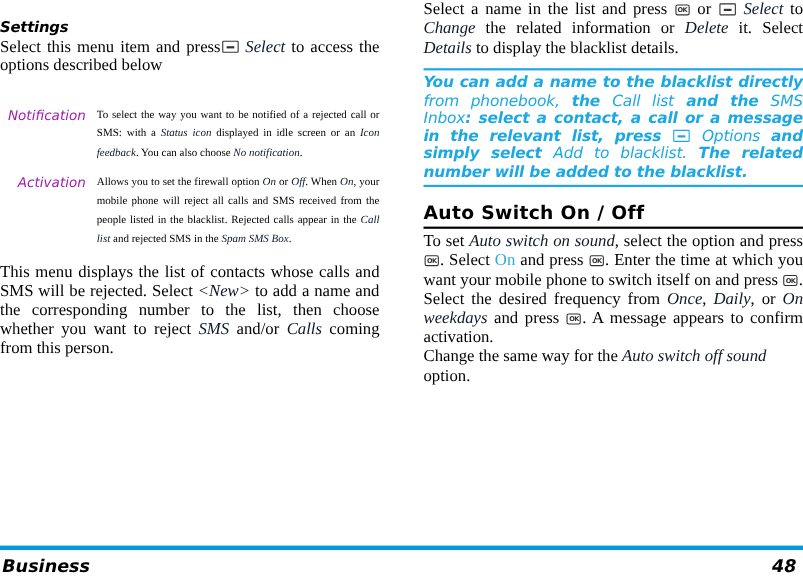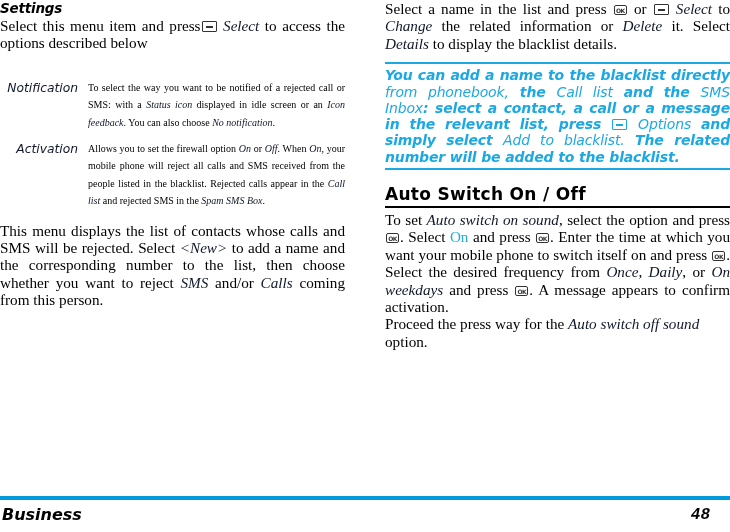--- a/index.html
+++ b/index.html
@@ -20,21 +20,21 @@
     position: absolute;
     left: 0; top: 0;
     width: 730px; height: 532px;
   }
 
   .col {
     position: absolute;
     top: 0;
     width: 345px;
   }
-  .col-left  { left: 0px; }
+  .col-left  { left: 0px; margin-top: 17px; }
   .col-right { left: 385px; }
 
   
   .h-sub {
     font-family: "DejaVu Sans", "Liberation Sans", sans-serif;
     font-style: italic;
     font-weight: bold;
     font-size: 13.5px;
     line-height: 16px;
     letter-spacing: -0.2px;
@@ -76,21 +76,21 @@
   }
   .deftable td {
     vertical-align: top;
     padding: 0;
   }
   .deftable td.term {
     width: 78px;
     text-align: right;
     padding-right: 10px;
     padding-top: 1px;
-    color: #0f172a;
+    color: #a21caf;
     font-family: "DejaVu Sans", "Liberation Sans", sans-serif;
     font-style: italic;
     font-size: 12.3px;
     line-height: 17.4px;
     white-space: nowrap;
   }
   .deftable td.desc {
     font-size: 10px;
     line-height: 17.4px;
     text-align: justify;
@@ -183,21 +183,21 @@
     position: absolute;
     top: 9px;
     font-family: "DejaVu Sans", "Liberation Sans", sans-serif;
     font-weight: bold;
     font-style: italic;
     font-size: 16px;
     line-height: 20px;
     color: #000;
   }
   .footer-left  { left: 2px; font-style: italic; }
-  .footer-right { right: 20px; font-family: Liberation Mono, monospace; }
+  .footer-right { right: 6px; }
 </style>
 </head>
 <body>
 
 <div class="page">
 
   <div class="col col-left">
 
     <h3 class="h-sub">Settings</h3>
 
@@ -238,21 +238,21 @@
     </div>
 
     <div style="height:14px"></div>
 
     <h2 class="h-main">Auto Switch On / Off</h2>
     <div class="h-main-rule"></div>
 
 
     <p class="body"><span>To set</span> <span class="blue">Auto switch on sound</span><span>, select the option and press</span> <span class="key-ok"><span>OK</span></span><span>. Select</span> <span class="blue-up">On</span> <span>and press</span> <span class="key-ok"><span>OK</span></span><span>. Enter the time at which you want your mobile phone to switch itself on and press</span> <span class="key-ok"><span>OK</span></span><span>. Select the desired frequency from</span> <span class="blue">Once</span>, <span class="blue">Daily</span><span>, or</span> <span class="blue">On weekdays</span> <span>and press</span> <span class="key-ok"><span>OK</span></span><span>. A message appears to confirm activation.</span></p>
 
-    <p class="body last"><span>Proceed the press way for the</span> <span class="blue">Auto switch off sound</span> <span>option.</span></p>
+    <p class="body last"><span>Change the same way for the</span> <span class="blue">Auto switch off sound</span> <span>option.</span></p>
   </div>
 
   <div class="footer">
     <div class="footer-rule"></div>
     <div class="footer-left">Business</div>
     <div class="footer-right">48</div>
   </div>
 
 </div>
 

